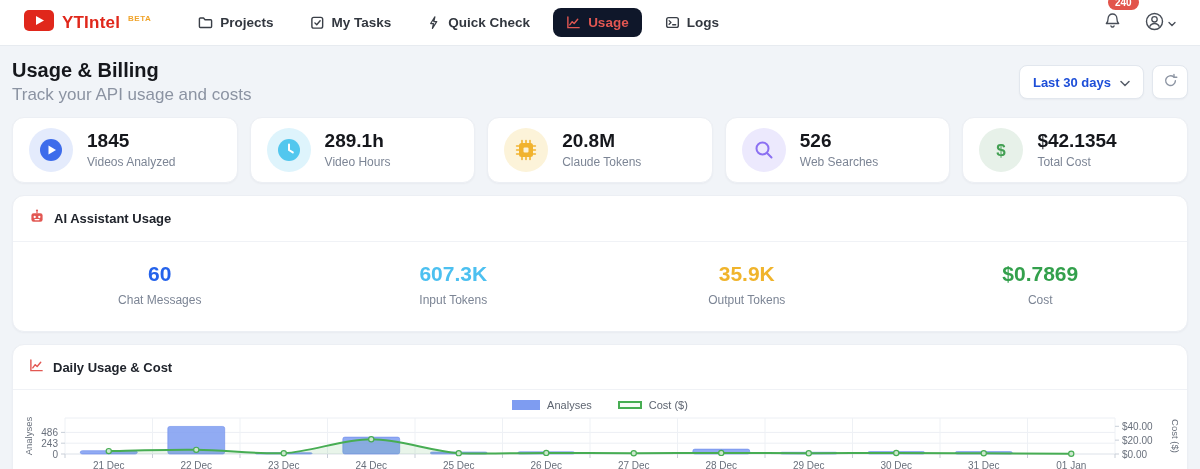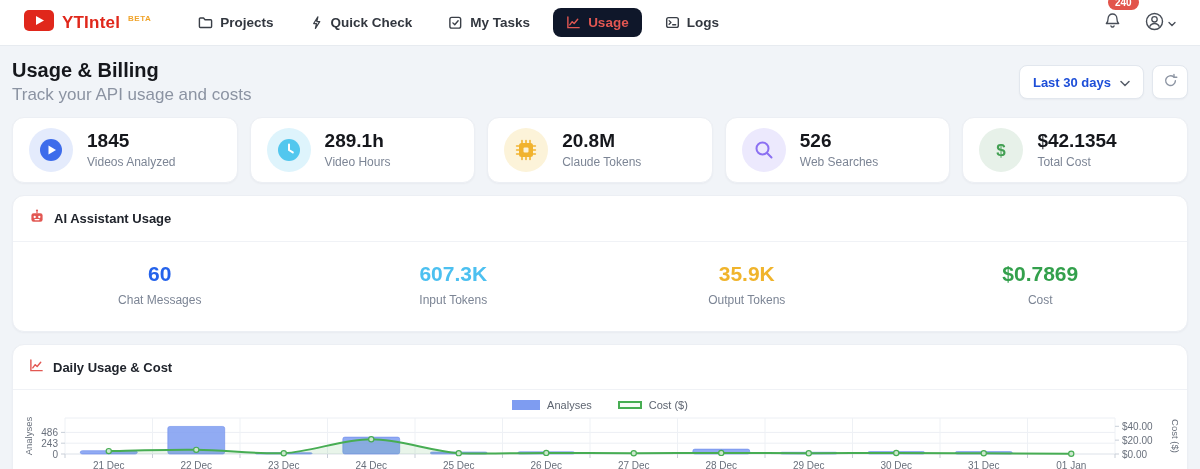--- a/index.html
+++ b/index.html
@@ -70,34 +70,34 @@
     <a class="nav-item">
       <span>
           <svg width="15" height="15" viewBox="0 0 16 16" fill="none">
             <path d="M1.5 4.2a1 1 0 0 1 1-1h3.4l1.6 1.8h6a1 1 0 0 1 1 1v6.3a1 1 0 0 1-1 1h-11a1 1 0 0 1-1-1z" stroke="#3a3f47" stroke-width="1.5" stroke-linejoin="round"></path>
           </svg>
         </span>
       <span>Projects</span>
     </a>
     <a class="nav-item">
       <span>
-          <svg width="14" height="15" viewBox="0 0 16 16" fill="none">
-            <path d="M9 1.5L4.2 9.2h3.2L6.2 14.8l4.9-7.8H7.8z" stroke="#3a3f47" stroke-width="1.4" stroke-linejoin="round"></path>
-          </svg>
-        </span>
-      <span>Quick Check</span>
-    </a>
-    <a class="nav-item">
-      <span>
           <svg width="15" height="15" viewBox="0 0 16 16" fill="none">
             <rect x="2" y="2.5" width="11.5" height="11.5" rx="2" stroke="#3a3f47" stroke-width="1.5"></rect>
             <path d="M5.2 8.4l2 2 3.6-4.2" stroke="#3a3f47" stroke-width="1.5" stroke-linecap="round" stroke-linejoin="round"></path>
           </svg>
         </span>
       <span>My Tasks</span>
+    </a>
+    <a class="nav-item">
+      <span>
+          <svg width="14" height="15" viewBox="0 0 16 16" fill="none">
+            <path d="M9 1.5L4.2 9.2h3.2L6.2 14.8l4.9-7.8H7.8z" stroke="#3a3f47" stroke-width="1.4" stroke-linejoin="round"></path>
+          </svg>
+        </span>
+      <span>Quick Check</span>
     </a>
     <a class="nav-item active">
       <span>
           <svg width="15" height="15" viewBox="0 0 16 16" fill="none">
             <path d="M2 2v11.5H14" stroke="#e25752" stroke-width="1.5" stroke-linecap="round"></path>
             <path d="M4 10.5l2.6-3.4 2.1 2L12.5 4.5" stroke="#e25752" stroke-width="1.5" stroke-linecap="round" stroke-linejoin="round"></path>
           </svg>
         </span>
       <span>Usage</span>
     </a>

